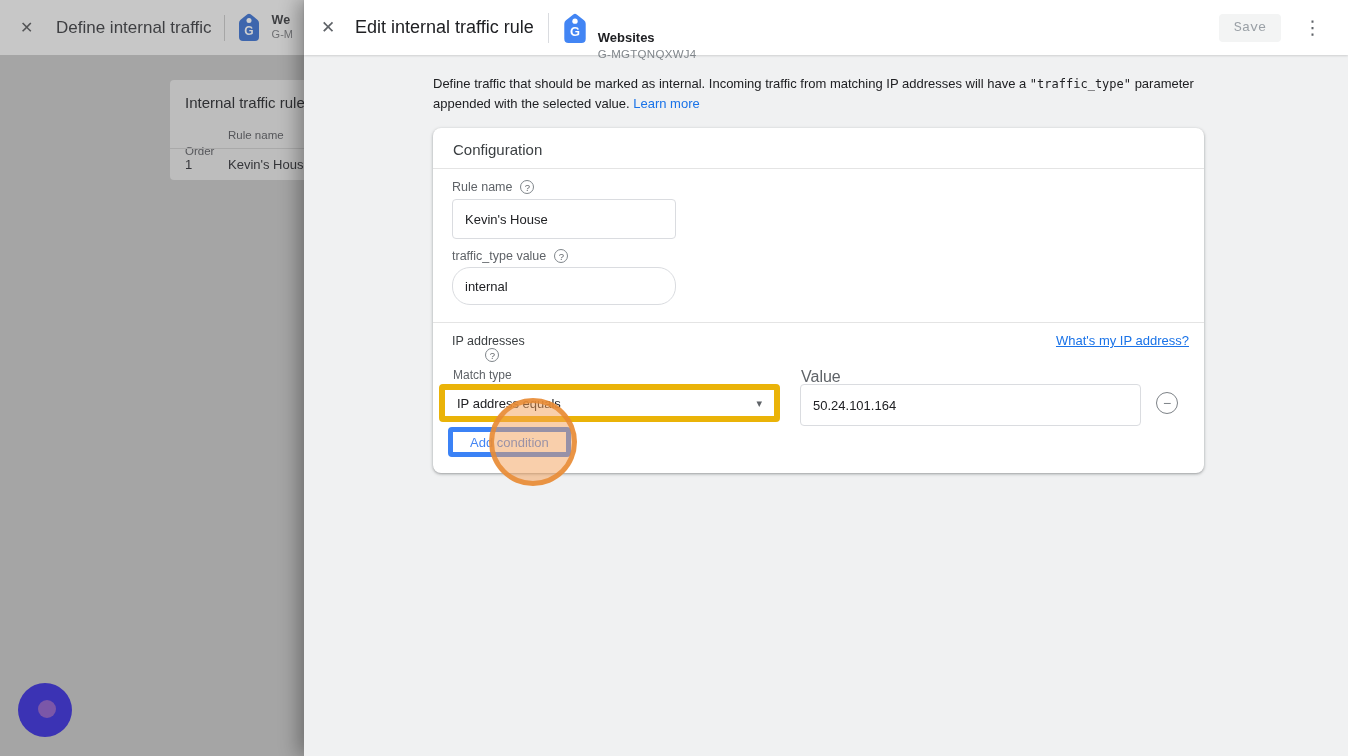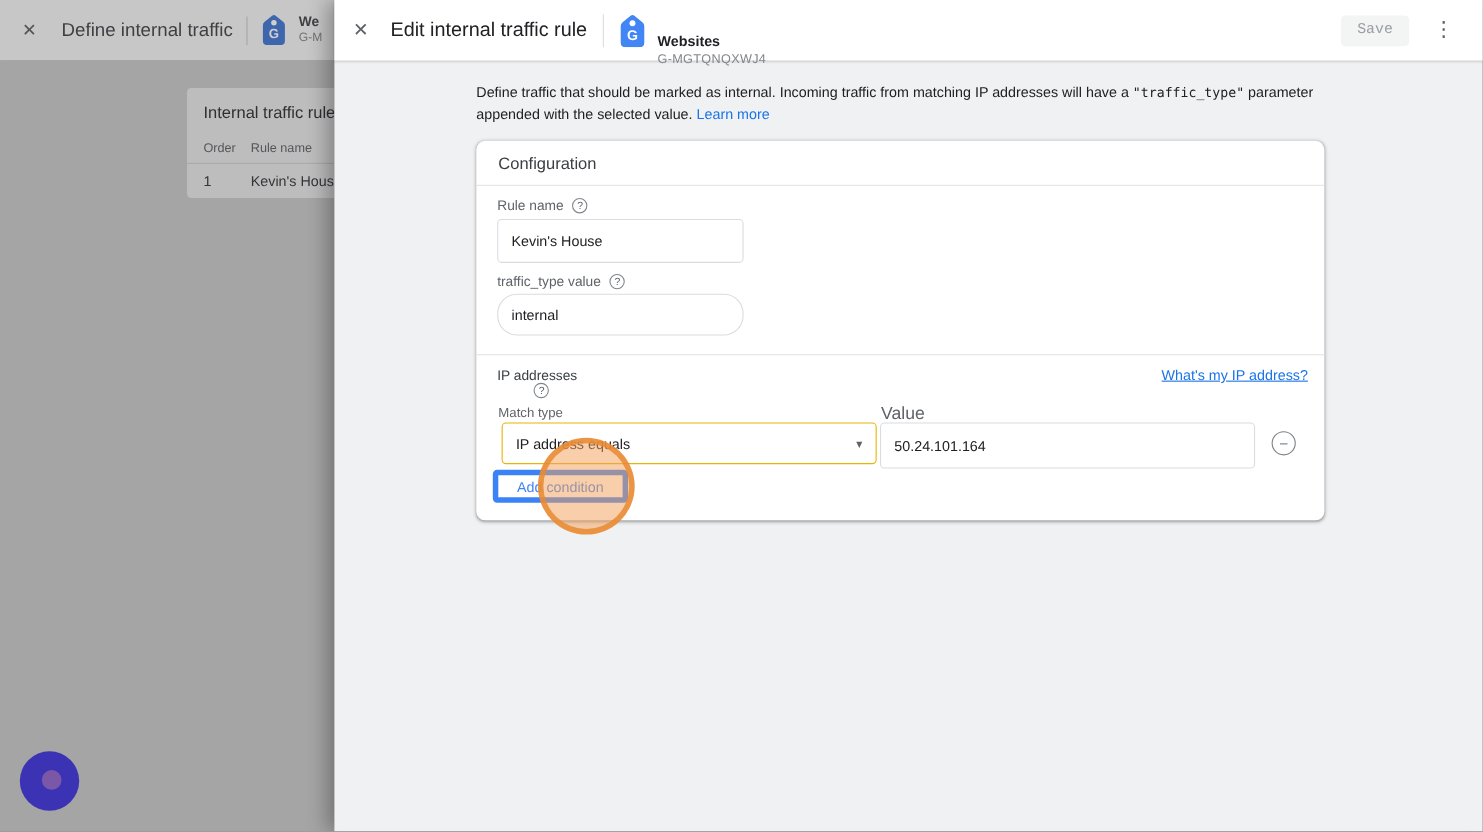--- a/index.html
+++ b/index.html
@@ -16,21 +16,21 @@
   .bg-title { font-size:17px; color:#3e3f42; margin-left:18px; white-space:nowrap; }
   .bg-hdr-divider { width:1px; height:26px; background:#a6a6a6; margin:0 12px 0 12px; flex:none; }
   .bg-prop { margin-left:9px; line-height:1.25; white-space:nowrap; }
   .bg-prop .p-name { font-size:12.5px; font-weight:700; color:#3e3f42; }
   .bg-prop .p-id { font-size:11px; color:#6f7073; }
   .bg-body { position:absolute; left:0; top:55px; width:100%; height:701px; background:#a5a5a5; }
   .bg-card { position:absolute; left:170px; top:25px; width:160px; height:100px; background:#bdbdbd;
              border-radius:4px 0 0 4px; overflow:hidden; }
   .bg-card-title { font-size:15px; color:#2f3033; padding:14px 0 0 15px; white-space:nowrap; }
   .bg-cols { position:absolute; left:15px; top:49px; display:flex; font-size:11.5px; color:#55565a; }
-  .bg-col-order { width:43px; }
+  .bg-col-order { width:43px;margin-top:16px; }
   .bg-card-divider { position:absolute; left:0; top:68px; width:100%; border-bottom:1px solid #a9a9a9; }
   .bg-row { position:absolute; left:15px; top:77px; display:flex; font-size:13px; color:#343539; white-space:nowrap; }
   .bg-row .r-order { width:43px; }
 
   
   .dialog { position:absolute; left:304px; top:0; width:1044px; height:756px; background:#f0f1f2;
             box-shadow:-6px 0 18px rgba(0,0,0,.32); }
   .dlg-header { position:absolute; left:0; top:0; width:100%; height:55px; background:#fff; z-index:3;
                 display:flex; align-items:center; padding:0 26px 0 14px; box-shadow:0 1px 2px rgba(0,0,0,.14); }
   .dlg-close { font-size:17px; color:#5f6368; width:20px; text-align:center; cursor:pointer; }
@@ -71,21 +71,21 @@
 
   .card-divider2 { position:absolute; left:0; top:194px; width:100%; border-bottom:1px solid #e4e4e4; }
 
   .ip-label { position:absolute; left:19px; top:206px; font-size:12.5px; font-weight:400; color:#3c4043;
               display:flex; align-items:center;flex-direction:column; }
   .ip-link { position:absolute; right:15px; top:205px; font-size:13px; color:#1a73e8;
              text-decoration:underline; cursor:pointer; }
 
   .lbl-match { left:20px; top:240px; font-size:12px; }
   .lbl-value { left:368px; top:240px; font-size:16px; }
-  .select-box { position:absolute; left:23px; top:256px; width:341px; height:38px; border:1px solid #eab308;
+  .select-box { position:absolute; left:6px; top:256px; width:341px; height:38px; border:6px solid #eab308;
                 border-radius:4px; background:#fff; display:flex; align-items:center; padding:8px 12px;
                 font-size:13px; color:#202124; cursor:pointer; }
   .select-box .caret { margin-left:auto; font-size:11px; color:#5f6368; }
   .in-value { left:367px; top:256px; width:341px; height:42px; }
 
   .remove-btn { position:absolute; left:723px; top:264px; width:22px; height:22px; border:1.6px solid #7d8287;
                 border-radius:50%; background:transparent; display:flex; align-items:center; justify-content:center;
                 color:#7d8287; font-size:14px; line-height:1; cursor:pointer; }
 
   .add-btn { position:absolute; left:15px; top:299px; height:30px; padding:0 17px; background:#fff;

